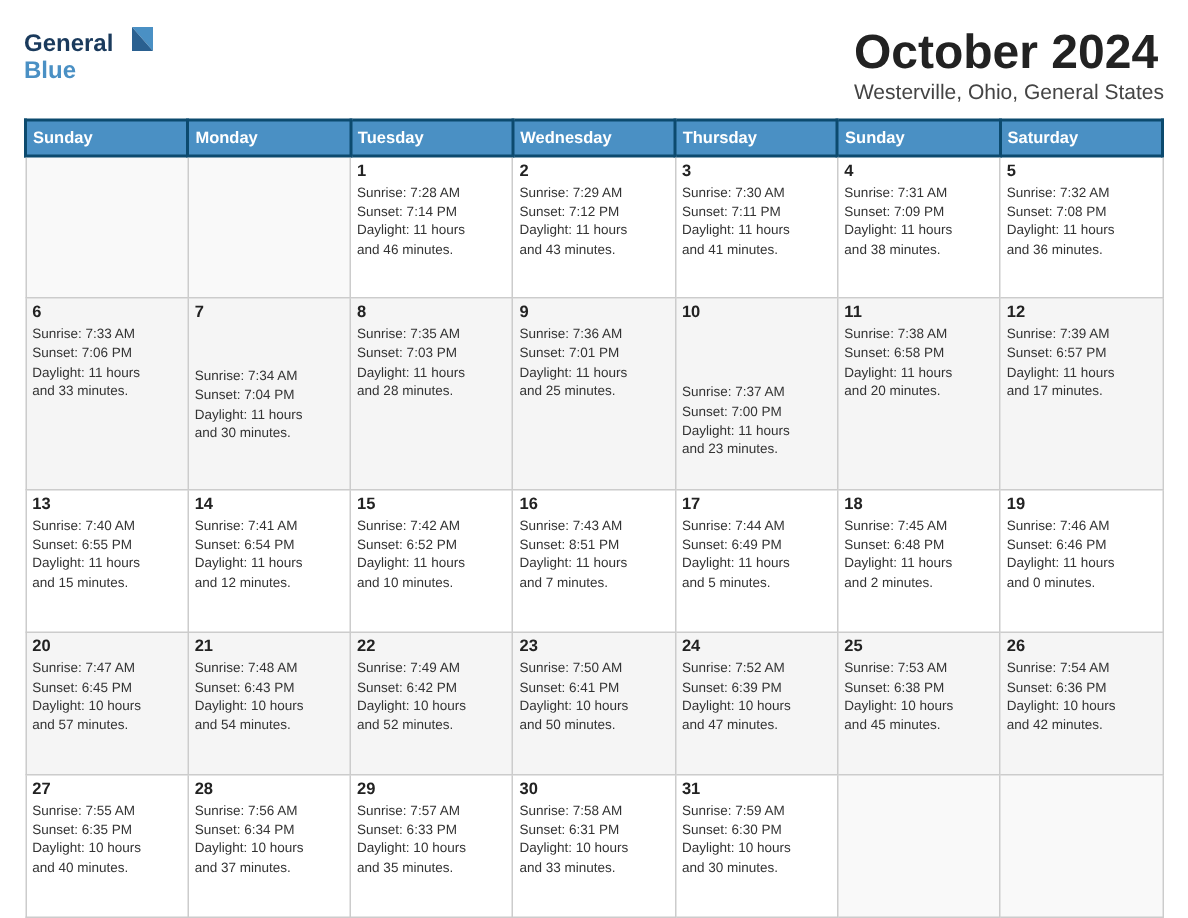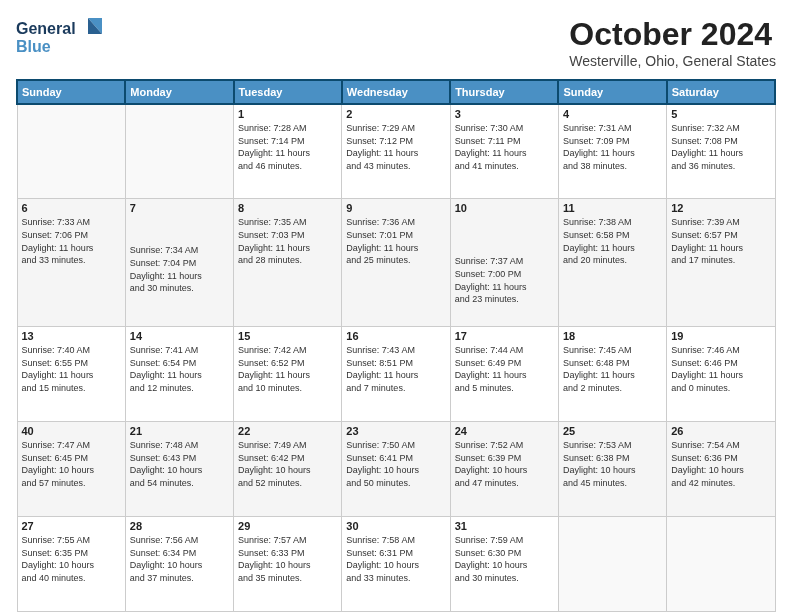--- a/index.html
+++ b/index.html
@@ -254,21 +254,21 @@
           <td>
             <span class="day-num">19</span>
             <div class="day-info" style="white-space: pre-line;">Sunrise: 7:46 AM
 Sunset: 6:46 PM
 Daylight: 11 hours
 and 0 minutes.</div>
           </td>
         </tr>
         <tr>
           <td>
-            <span class="day-num">40</span>
+            <span class="day-num">20</span>
             <div class="day-info" style="white-space: pre-line;">Sunrise: 7:47 AM
 Sunset: 6:45 PM
 Daylight: 10 hours
 and 57 minutes.</div>
           </td>
           <td>
             <span class="day-num">21</span>
             <div class="day-info" style="white-space: pre-line;">Sunrise: 7:48 AM
 Sunset: 6:43 PM
 Daylight: 10 hours

